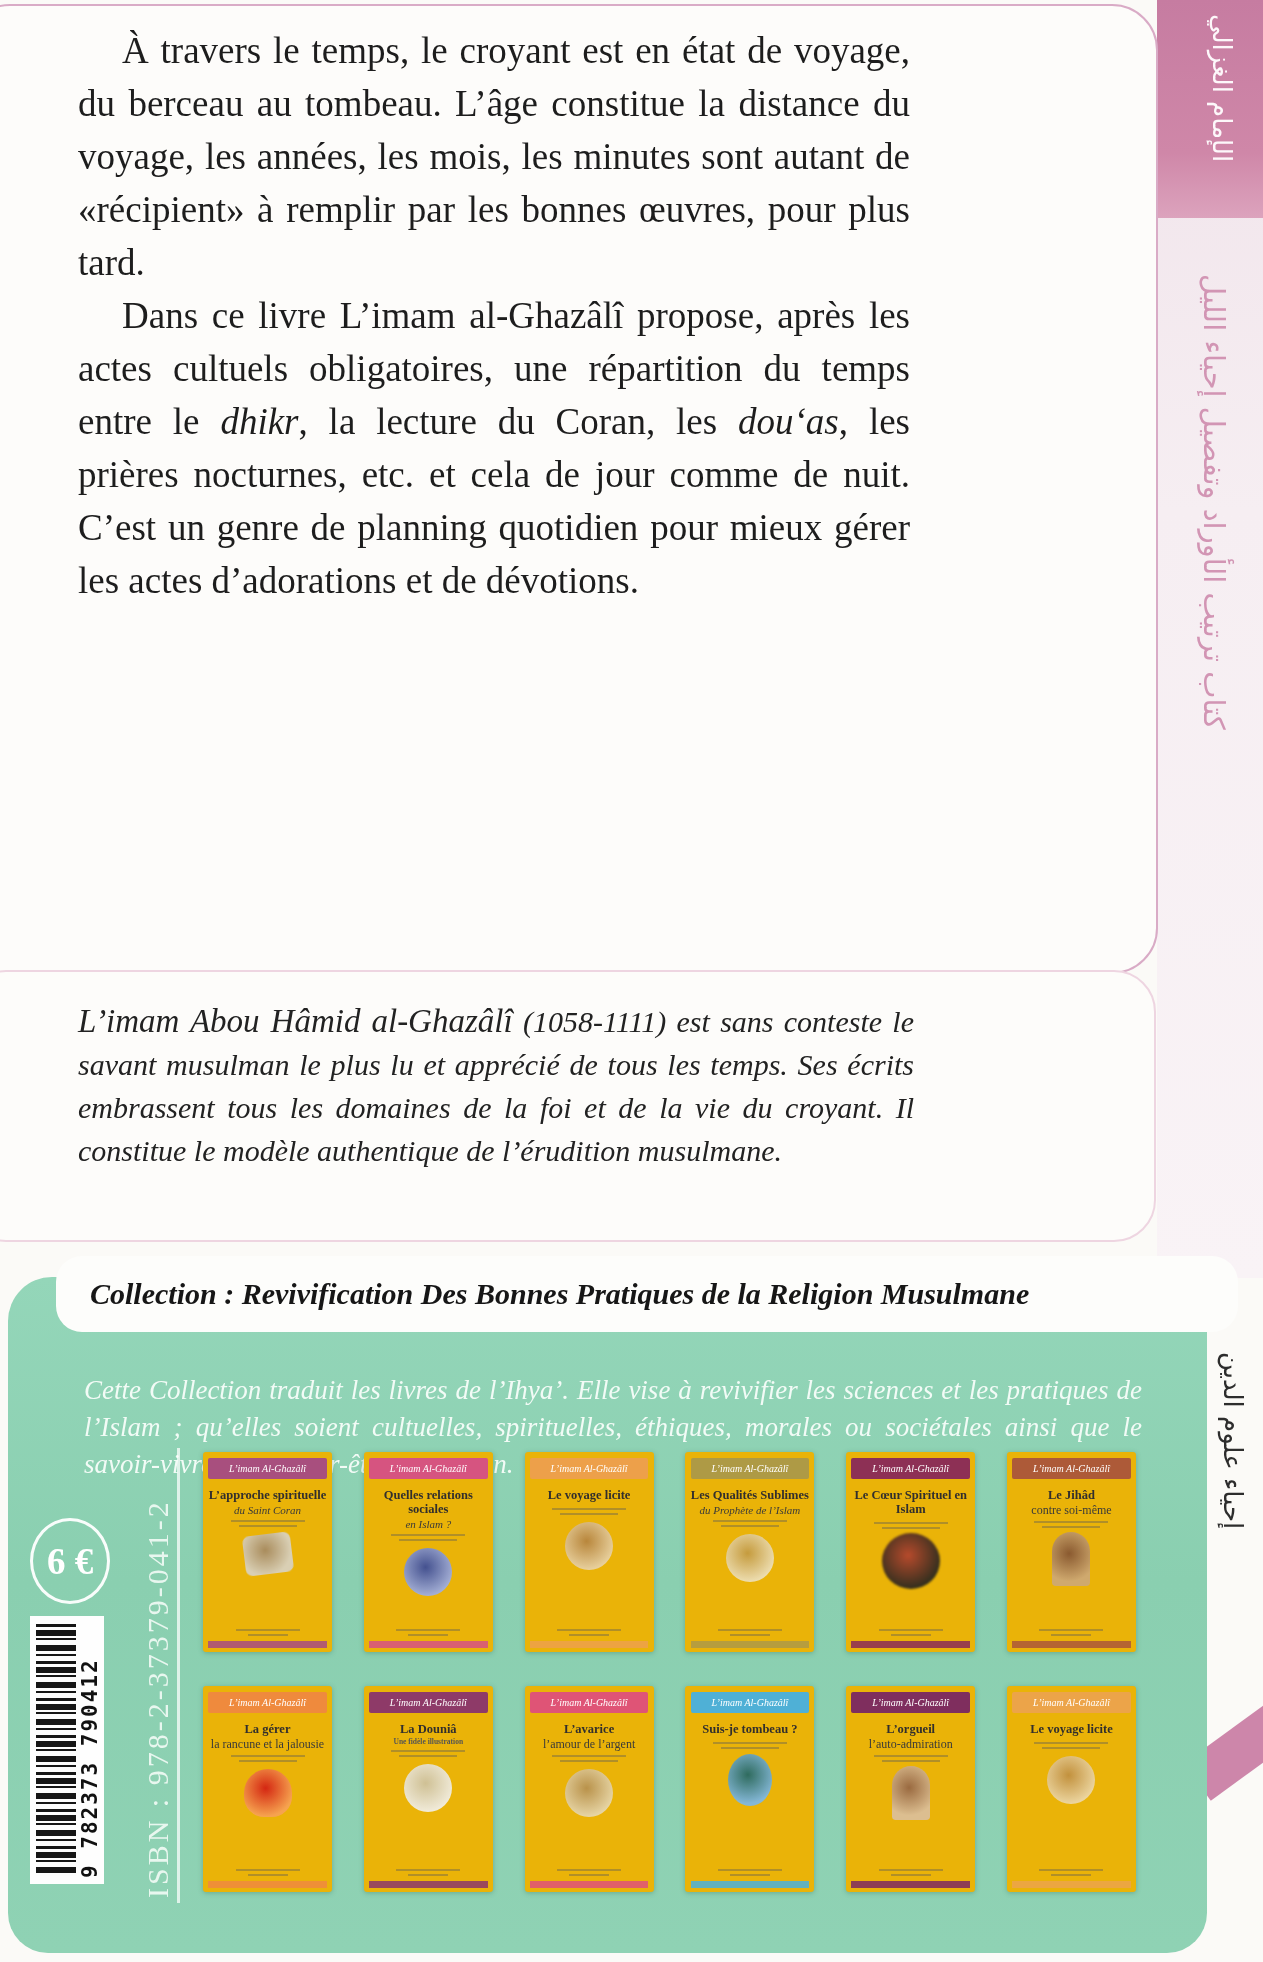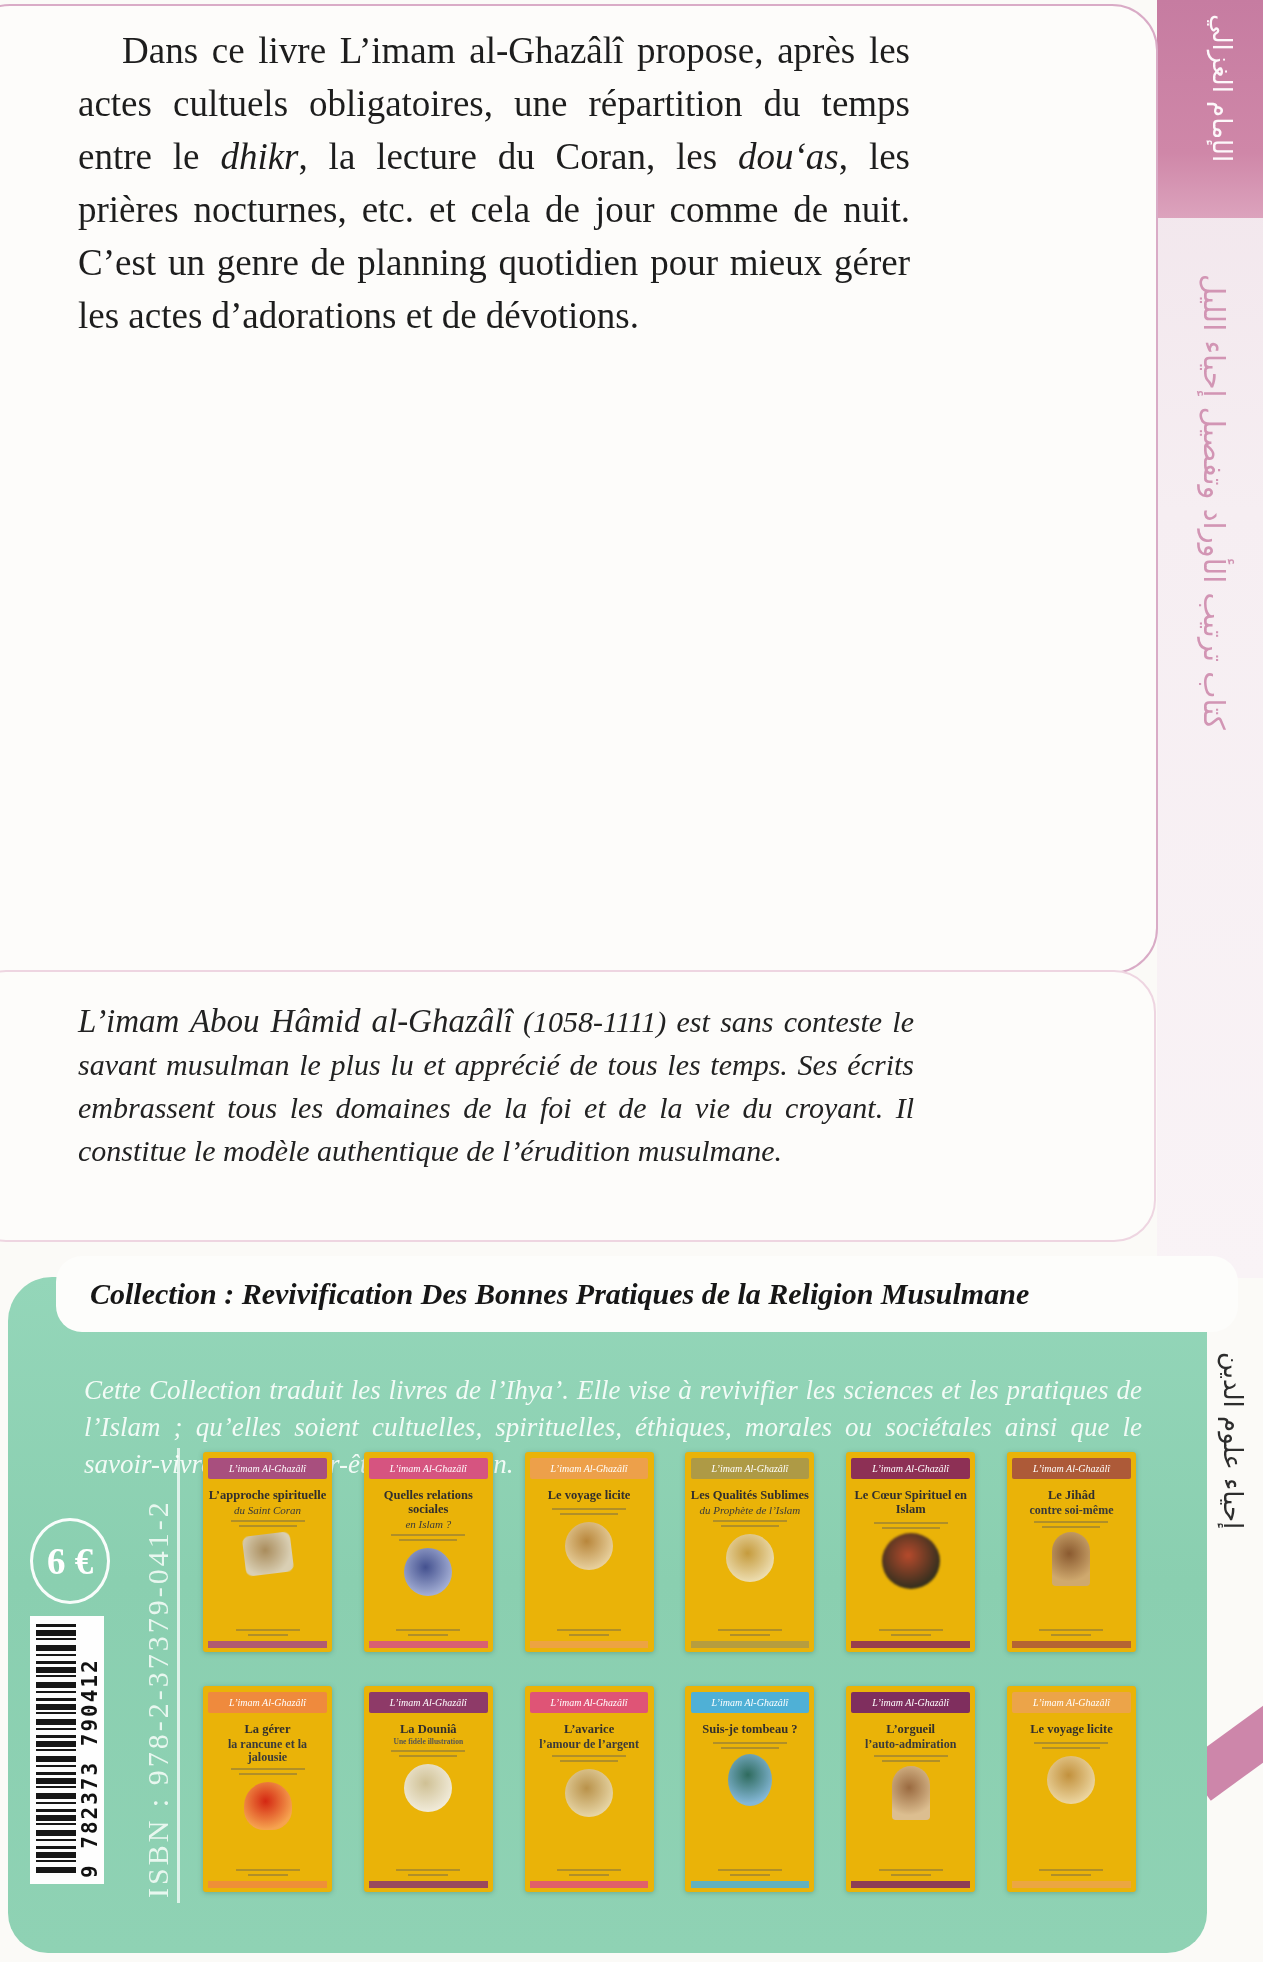--- a/index.html
+++ b/index.html
@@ -70,21 +70,21 @@
   .cover{width:129px;height:100%;background:#eab308;border-radius:3px;position:relative;
          display:flex;flex-direction:column;align-items:center;
          box-shadow:0 1px 5px rgba(40,100,75,.35);}
   .c-header{width:92%;height:21px;margin-top:6px;border-radius:2px;background:var(--hc);
             color:#fff;font-style:italic;font-size:10px;display:flex;align-items:center;
             justify-content:center;overflow:hidden;}
   .c-title{margin-top:9px;font-weight:bold;font-size:12.5px;color:#322f2d;text-align:center;
            line-height:1.12;padding:0 4px;}
   .c-sub{font-size:11px;color:#3a3a3a;text-align:center;line-height:1.1;margin-top:2px;padding:0 4px;}
   .sub-italic{font-style:italic;}
-  .sub-bold{font-weight:bold;font-size:12px;}
+  .sub-bold{font-weight:normal;font-size:12px;}
   .sub-tiny{font-size:7.5px;color:#555;font-weight:bold;}
   .tl{height:2px;background:rgba(90,90,90,.4);margin-top:4px;}
   .tl-a{width:74px;} .tl-b{width:58px;margin-top:3px;}
   .tl-c{width:64px;} .tl-d{width:40px;margin-top:3px;}
   .c-motif{width:48px;height:48px;margin-top:7px;border-radius:50%;
            background:radial-gradient(circle at 45% 40%,var(--m1) 0%,var(--m2) 72%);
            filter:blur(.4px);}
   .motif-book{border-radius:7px;width:48px;height:40px;transform:rotate(-7deg);}
   .motif-arch{width:38px;height:54px;border-radius:20px 20px 4px 4px;margin-top:4px;}
   .motif-orb{width:58px;height:56px;filter:blur(1.2px);margin-top:4px;}
@@ -100,20 +100,21 @@
 
   <div class="pink-strip-bg"></div>
   <div class="pink-block"></div>
   <div class="rot90 arab-author">الإمام الغزالي</div>
   <div class="rot90 arab-series">كتاب ترتيب الأوراد وتفصيل إحياء الليل</div>
   <div class="rot90 arab-ihya">إحياء علوم الدين</div>
   <div class="pink-ribbon"></div>
 
   <div class="card-main"></div>
   <div class="main-text">
+    <p>À travers le temps, le croyant est en état de voyage, du berceau au tombeau. L’âge constitue la distance du voyage, les années, les mois, les minutes sont autant de «récipient» à remplir par les bonnes œuvres, pour plus tard.</p>
     <p><span>Dans ce livre L’imam al-Ghazâlî propose, après les actes cultuels obligatoires, une répartition du temps entre le </span><span class="ital">dhikr</span><span>, la lecture du Coran, les </span><span class="ital">dou‘as</span><span>, les prières nocturnes, etc. et cela de jour comme de nuit. C’est un genre de planning quotidien pour mieux gérer les actes d’adorations et de dévotions.</span></p>
   </div>
 
   <div class="card-bio"></div>
   <div class="bio-text">
     <span class="bio-name">L’imam Abou Hâmid al-Ghazâlî</span><span> (1058-1111) </span><span>est sans conteste le savant musulman le plus lu et apprécié de tous les temps. Ses écrits embrassent tous les domaines de la foi et de la vie du croyant. Il constitue le modèle authentique de l’érudition musulmane.</span>
   </div>
 
   <div class="green"></div>
   <div class="collection-band">

